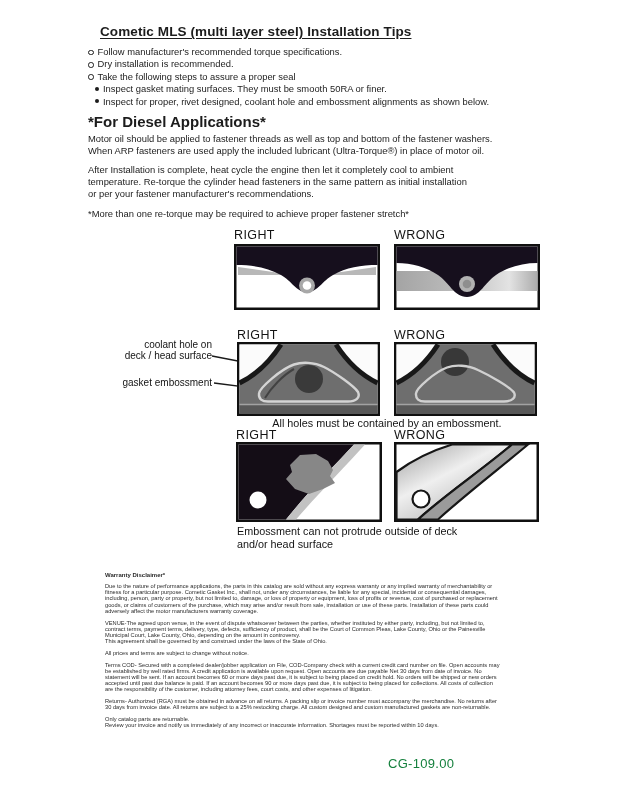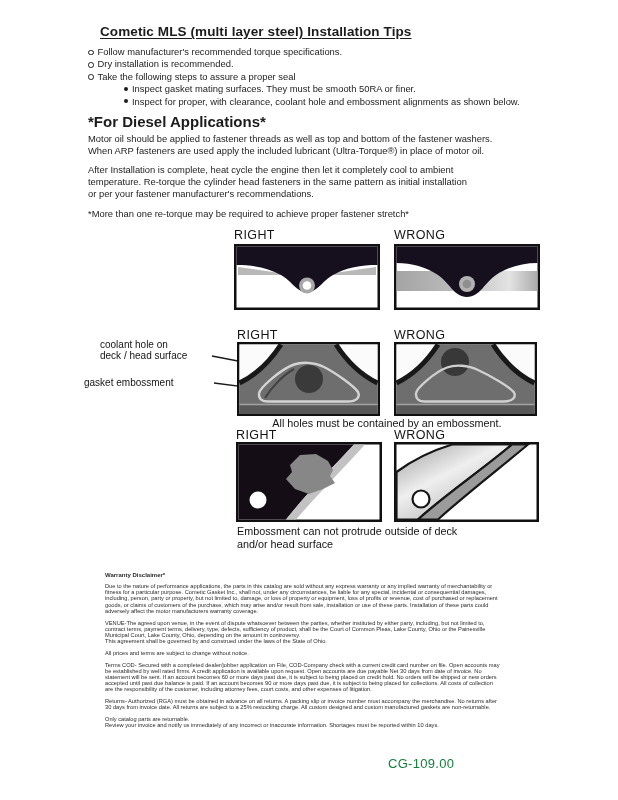--- a/index.html
+++ b/index.html
@@ -14,34 +14,34 @@
   }
   
   .title{
     position:absolute;left:100px;top:24px;
     font-size:13.5px;font-weight:bold;
     text-decoration:underline;text-underline-offset:2px;
     letter-spacing:.1px;
   }
   .tips{position:absolute;left:88px;top:46px;font-size:9.4px;line-height:12.4px;}
   .tip-row{display:flex;align-items:flex-start;}
-  .tip-row.sub{margin-left:36px;}
+  .tip-row.sub{margin-left:7px;}
   .marker-open{flex:none;width:3.5px;height:3.5px;border:1px solid #1c1c1c;border-radius:50%;margin:3.6px 4px 0 0;}
   .marker-filled{flex:none;width:4px;height:4px;background:#1c1c1c;border-radius:50%;margin:3.8px 4px 0 0;}
   
   .diesel{position:absolute;left:88px;top:116px;width:430px;font-size:9.4px;line-height:12.1px;}
   .diesel-heading{font-size:15px;font-weight:bold;margin-bottom:5px;}
   .para{white-space:pre-line;margin-bottom:7px;}
   
   .dlabel{position:absolute;font-size:12.5px;letter-spacing:.4px;text-align:left;color:#141414;}
   .dbox{position:absolute;}
   .caption{position:absolute;font-size:10.8px;color:#141414;}
   .caption.center{text-align:center;}
   .caption.pre{white-space:pre-line;line-height:12.5px;}
-  .ann{position:absolute;font-size:10px;line-height:11px;white-space:pre-line;color:#141414;}
+  .ann{position:absolute;font-size:10px;line-height:11px;text-align:right;white-space:pre-line;color:#141414;}
   .leader{position:absolute;}
   
   .warranty{position:absolute;left:105px;top:572px;width:416px;color:#2b2b2b;}
   .warranty-heading{font-size:6px;font-weight:bold;margin-bottom:5px;}
   .fine{font-size:5.7px;line-height:6.2px;white-space:pre-line;margin-bottom:5.5px;}
   
   .page-number{position:absolute;left:388px;top:756px;font-size:13px;letter-spacing:.3px;color:#15803d;}
 </style>
 </head>
 <body>
@@ -62,21 +62,21 @@
     <div class="tip-row">
       <span class="marker-open"></span>
       <span>Take the following steps to assure a proper seal</span>
     </div>
     <div class="tip-row sub">
       <span class="marker-filled"></span>
       <span>Inspect gasket mating surfaces.  They must be smooth 50RA or finer.</span>
     </div>
     <div class="tip-row sub">
       <span class="marker-filled"></span>
-      <span>Inspect for proper, with clearance, coolant hole and embossment alignments as shown below.</span>
+      <span>Inspect for proper, rivet designed, coolant hole and embossment alignments as shown below.</span>
     </div>
   </div>
 
   <div class="diesel">
     <div class="diesel-heading">*For Diesel Applications*</div>
     <div class="para">Motor oil should be applied to fastener threads as well as top and bottom of the fastener washers.
 When ARP fasteners are used apply the included lubricant (Ultra-Torque®) in place of motor oil.</div>
     <div class="para">After Installation is complete, heat cycle the engine then let it completely cool to ambient
 temperature. Re-torque the cylinder head fasteners in the same pattern as initial installation
 or per your fastener manufacturer's recommendations.</div>
@@ -110,21 +110,21 @@
     <circle cx="73" cy="40" r="8" fill="#b2b2b2"></circle>
     <circle cx="73" cy="40" r="4.3" fill="#8e8e8e"></circle>
   </svg>
 
 
   <div class="dlabel" style="left:237px;top:328px;width:143px;">RIGHT</div>
   <div class="dlabel" style="left:394px;top:328px;width:143px;">WRONG</div>
 
   <div class="ann" style="left:100px;top:339px;width:112px;">coolant hole on
 deck / head surface</div>
-  <div class="ann" style="left:84px;top:377px;width:112px;">gasket embossment</div>
+  <div class="ann" style="left:100px;top:377px;width:112px;">gasket embossment</div>
 
   <svg class="leader" style="left:205px;top:346px;" width="112" height="48" viewBox="0 0 112 48">
     <line x1="7" y1="10" x2="100" y2="28" stroke="#1a1a1a" stroke-width="1.3"></line>
     <line x1="9" y1="37" x2="63" y2="44" stroke="#1a1a1a" stroke-width="1.3"></line>
   </svg>
 
   <svg class="dbox" style="left:237px;top:342px;" width="143" height="74" viewBox="0 0 143 74">
     <rect x="1.25" y="1.25" width="140.5" height="71.5" fill="#ffffff" stroke="#101010" stroke-width="2.5"></rect>
     <rect x="2.5" y="2.5" width="138" height="69" fill="#6e6e6e"></rect>
     <path d="M2.5,2.5 H44 C34,18 19,33 2.5,41 Z" fill="#fbfbfb"></path>

